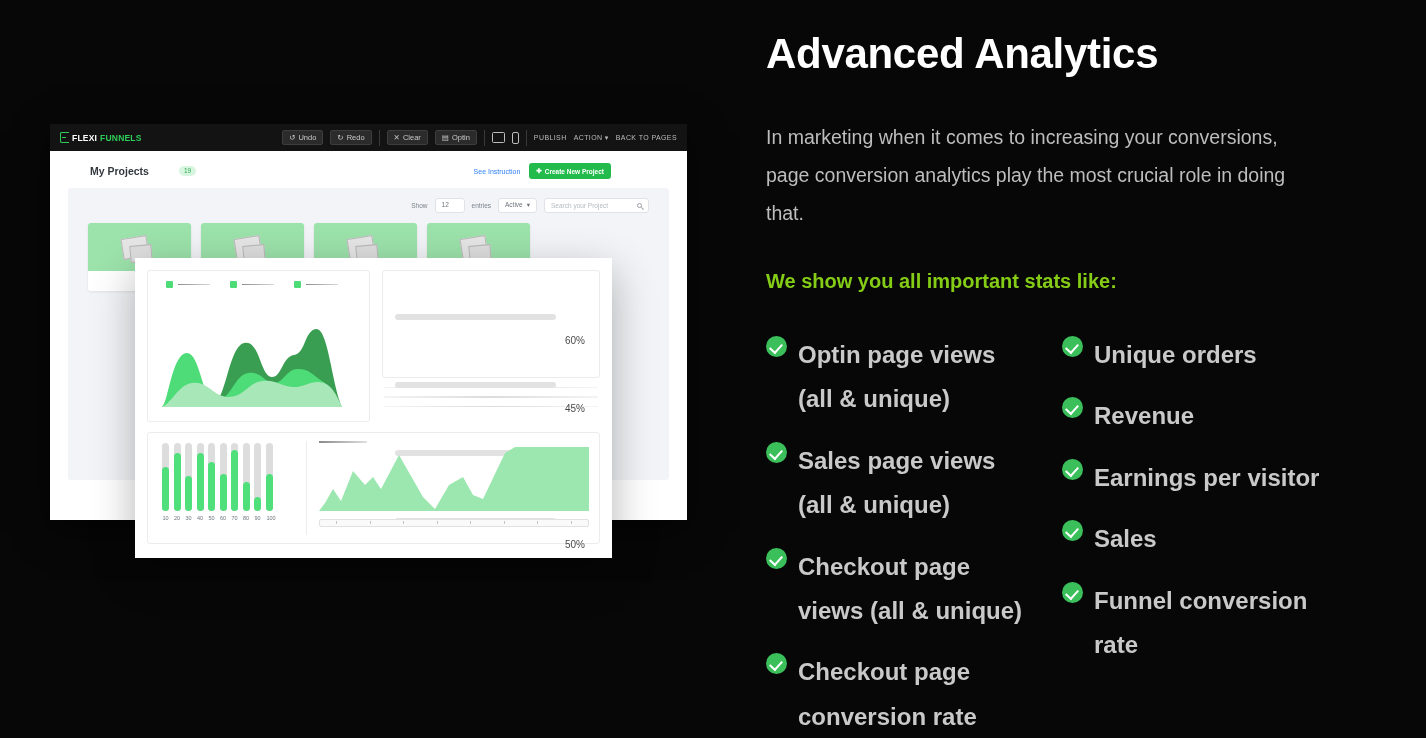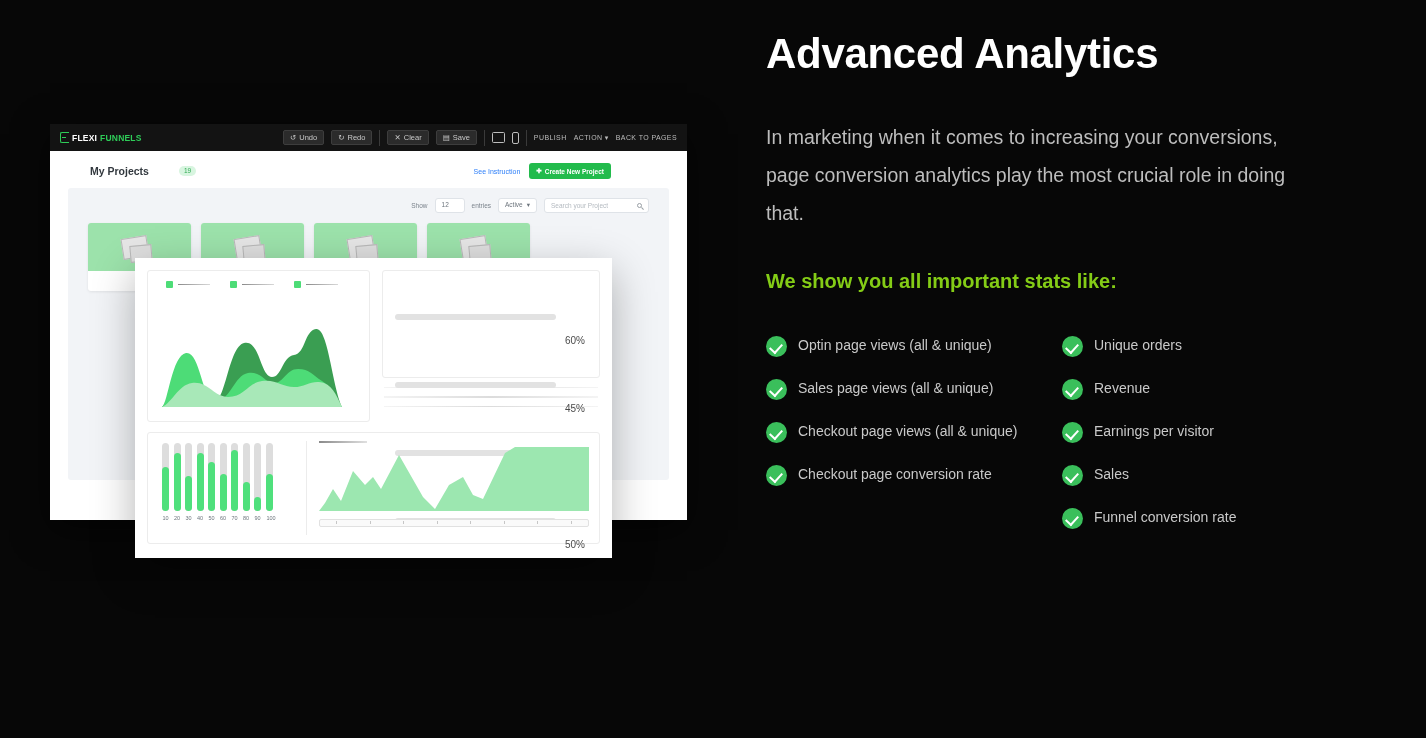--- a/index.html
+++ b/index.html
@@ -161,21 +161,21 @@
   .stat-item { display:flex; gap:11px; margin-bottom:17px; align-items:flex-start; }
   .check-badge {
     width:21px; height:21px; min-width:21px; border-radius:50%;
     background:#3abf5b; position:relative; margin-top:3px;
   }
   .check-badge:after{
     content:""; position:absolute; left:6px; top:5px;
     width:6px; height:10px; border:2px solid #ffffff;
     border-top:none; border-left:none; transform:rotate(42deg);
   }
-  .stat-text { color:#c9c9c9; font-size:14px; line-height:1.85; }
+  .stat-text { color:#c9c9c9; font-size:24px; line-height:1.85;font-weight:bold; }
 </style>
 </head>
 <body>
 
 <div id="left-panel">
 
   <div id="browser-mockup">
 
     <div id="app-topbar">
       <div class="logo-wrap">
@@ -193,21 +193,21 @@
           <span>↻</span>
           <span>Redo</span>
         </div>
         <div class="tb-sep"></div>
         <div class="tb-btn">
           <span>✕</span>
           <span>Clear</span>
         </div>
         <div class="tb-btn">
           <span>▤</span>
-          <span>Save</span>
+          <span>Optin</span>
         </div>
         <div class="tb-sep"></div>
         <div class="tb-dev"></div>
         <div class="tb-dev phone"></div>
         <div class="tb-sep"></div>
         <span class="tb-link">PUBLISH</span>
         <span class="tb-link"><span>ACTION</span> <span>▾</span></span>
         <span class="tb-link">BACK TO PAGES</span>
       </div>
     </div>

